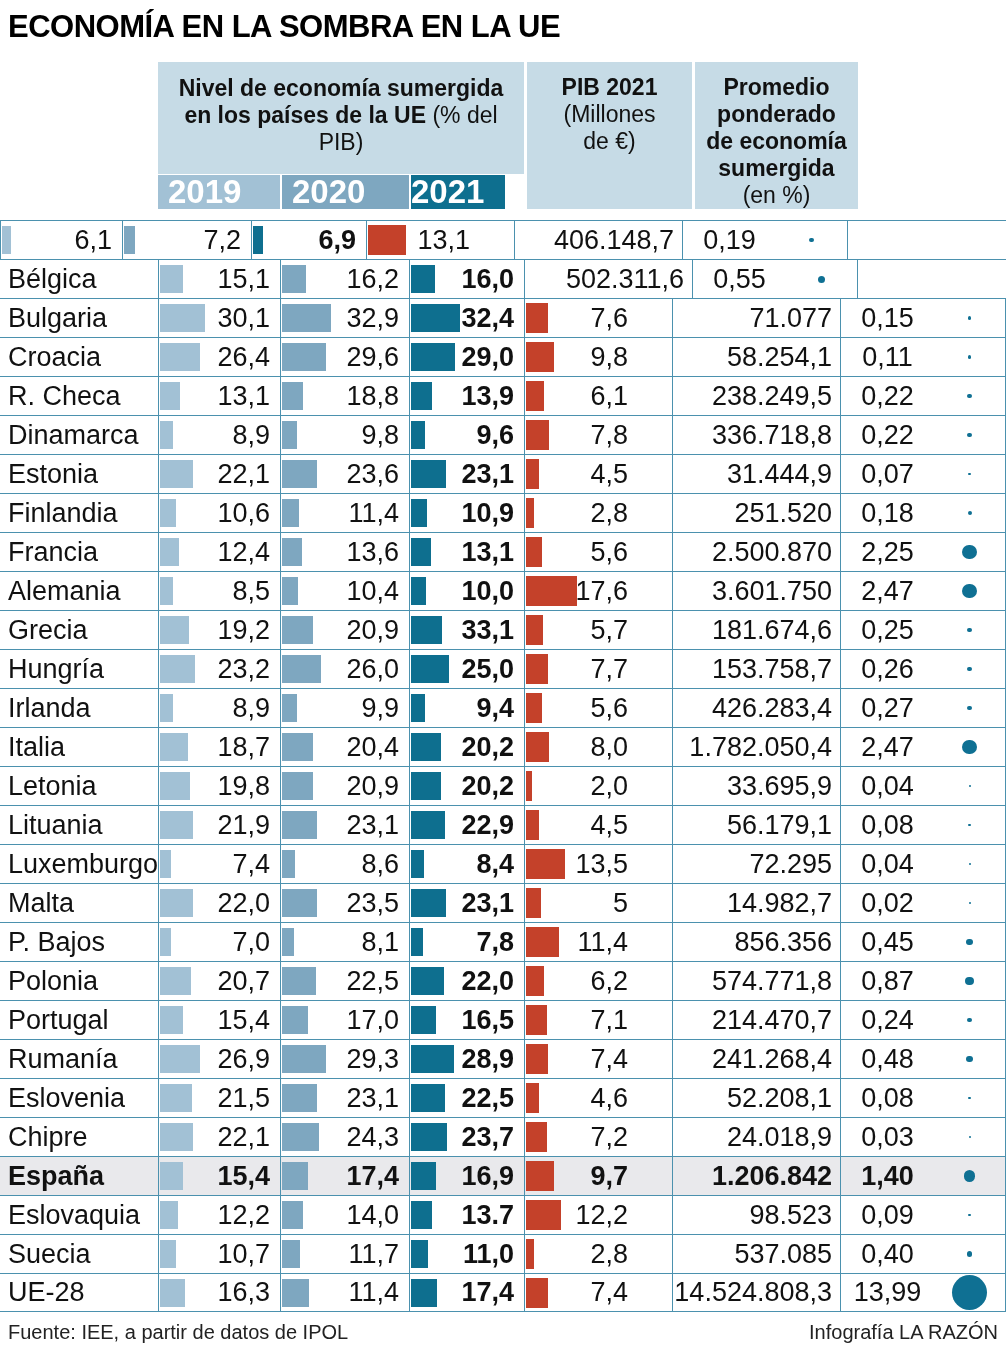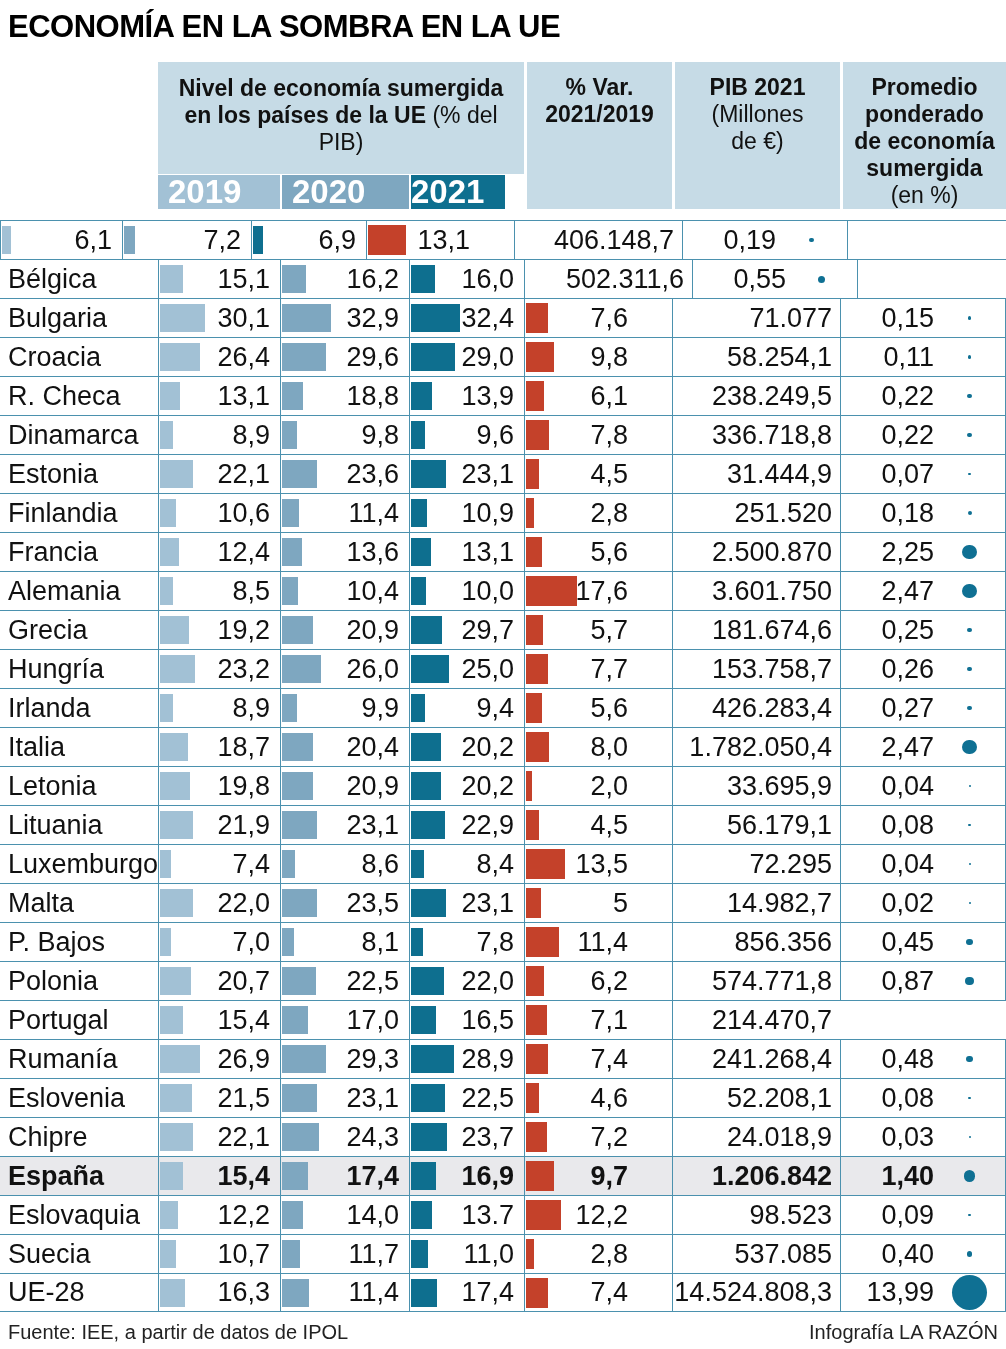--- a/index.html
+++ b/index.html
@@ -51,39 +51,39 @@
     display: flex; height: 39px; align-items: stretch;
     border-top: 1px solid var(--line);
     font-size: 27px;
   }
   .rows .row:last-child { border-bottom: 1px solid var(--line); }
   .cell { position: relative; display: flex; align-items: center; }
   .c-country { width: 158px; padding-left: 8px; }
   .c-year, .c-var { border-left: 1px solid var(--line); }
   .c-2019 { width: 122px; }
   .c-2020 { width: 129px; }
-  .c-2021 { width: 115px; }
+  .c-2021 { width: 115px; font-weight: bold; }
   .c-var  { width: 148px; }
   .c-pib  { width: 168px; border-left: 1px solid var(--line); justify-content: flex-end; padding-right: 8px; }
   .c-prom { width: 166px; border-left: 1px solid var(--line); border-right: 1px solid var(--line); }
 
   .bar {
     position: absolute; left: 1px; top: 50%; transform: translateY(-50%);
     height: 28px;
   }
   .bar.b2019 { background: var(--bar2019); }
   .bar.b2020 { background: var(--bar2020); }
   .bar.b2021 { background: var(--bar2021); }
   .bar.bvar  { background: var(--barvar); height: 30px; }
 
   .val { position: relative; width: 100%; text-align: right; }
   .c-year .val { padding-right: 10px; }
   .c-var .val  { padding-right: 44px; }
 
-  .c-prom .val { flex: 1; text-align: right; }
+  .c-prom .val { flex: 1; text-align: center; }
   .dot-area { width: 71px; display: flex; align-items: center; justify-content: center; }
   .dot { border-radius: 50%; background: var(--dot); flex: none; }
 
   .row.highlight { background: var(--hl-bg); font-weight: bold; }
 
   
   .footer {
     display: flex; justify-content: space-between;
     padding: 9px 8px 0 8px; font-size: 20px; color: #222;
   }
@@ -102,24 +102,20 @@
       <div class="h-group-top">
         <span class="bold">Nivel de economía sumergida en los países de la UE</span><span class="note"> (% del PIB)</span>
       </div>
       <div class="h-years">
         <div class="h-year h-y2019">2019</div>
         <div class="h-year h-y2020">2020</div>
         <div class="h-year h-y2021">2021</div>
       </div>
     </div>
 
-    <div class="h-col h-var">
-      <div>% Var.</div>
-      <div>2021/2019</div>
-    </div>
 
     <div class="h-col h-pib">
       <div>PIB 2021</div>
       <div class="note">(Millones de €)</div>
     </div>
 
     <div class="h-col h-prom">
       <span>Promedio ponderado de economía sumergida</span>
       <div class="note">(en %)</div>
     </div>
@@ -396,21 +392,21 @@
     <div class="cell c-year c-2019">
       <span class="bar b2019" style="width: 28.8px;"></span>
       <span class="val">19,2</span>
     </div>
     <div class="cell c-year c-2020">
       <span class="bar b2020" style="width: 31.3px;"></span>
       <span class="val">20,9</span>
     </div>
     <div class="cell c-year c-2021">
       <span class="bar b2021" style="width: 30.5px;"></span>
-      <span class="val">29,7</span>
+      <span class="val">33,1</span>
     </div>
     <div class="cell c-var">
       <span class="bar bvar" style="width: 16.5px;"></span>
       <span class="val">5,7</span>
     </div>
     <div class="cell c-pib">181.674,6</div>
     <div class="cell c-prom">
       <span class="val">0,25</span>
       <span class="dot-area">
         <span class="dot" style="width: 4.7px; height: 4.7px;"></span>
@@ -673,20 +669,26 @@
     </div>
     <div class="cell c-year c-2021">
       <span class="bar b2021" style="width: 24.8px;"></span>
       <span class="val">16,5</span>
     </div>
     <div class="cell c-var">
       <span class="bar bvar" style="width: 20.6px;"></span>
       <span class="val">7,1</span>
     </div>
     <div class="cell c-pib">214.470,7</div>
+    <div class="cell c-prom">
+      <span class="val">0,24</span>
+      <span class="dot-area">
+        <span class="dot" style="width: 4.6px; height: 4.6px;"></span>
+      </span>
+    </div>
   </div>
 
   <div class="row">
     <div class="cell c-country">Rumanía</div>
     <div class="cell c-year c-2019">
       <span class="bar b2019" style="width: 40.3px;"></span>
       <span class="val">26,9</span>
     </div>
     <div class="cell c-year c-2020">
       <span class="bar b2020" style="width: 44px;"></span>

